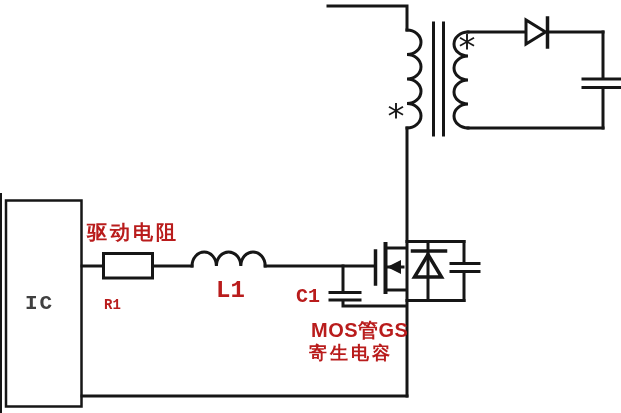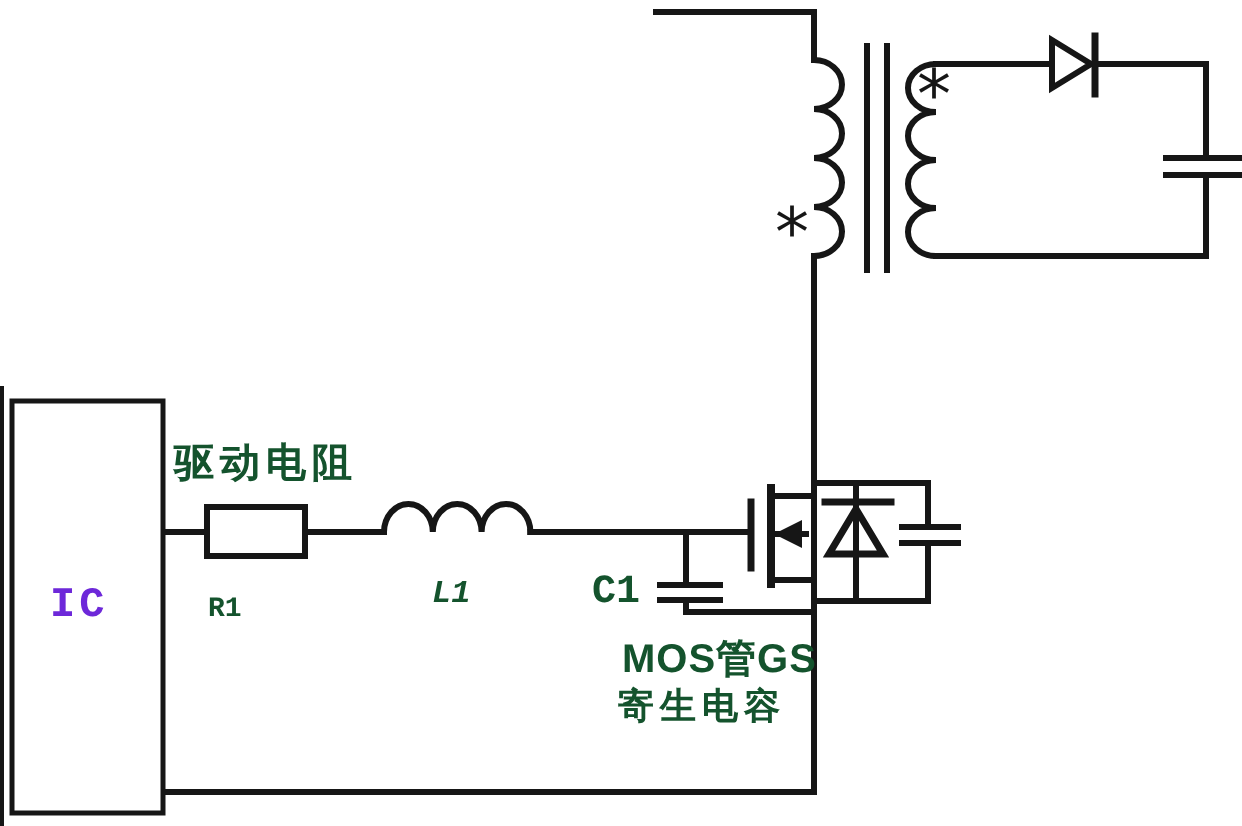--- a/index.html
+++ b/index.html
@@ -7,26 +7,26 @@
     position:relative;
     width:621px;height:413px;
     background:#ffffff;
     overflow:hidden;
     font-family:"Liberation Sans",sans-serif;
   }
   .stage svg{position:absolute;left:0;top:0;}
   .lbl{
     position:absolute;
     white-space:nowrap;
-    color:#14532d;
+    color:#b91c1c;
     line-height:1;
   }
   .lbl.cjk{font-family:"Liberation Sans",sans-serif;font-weight:bold;}
   .lbl.ref{font-family:"Liberation Mono","DejaVu Sans Mono",monospace;font-weight:600;}
-  .lbl.black{color:#6d28d9;}
+  .lbl.black{color:#404040;}
 </style>
 </head>
 <body>
 
 <div class="stage">
 
   <svg width="621" height="413" viewBox="0 0 621 413">
     <g stroke="#161616" stroke-width="3" fill="none" stroke-linecap="square">
 
       <path d="M1,194 V413" stroke-width="2"></path>
@@ -98,21 +98,21 @@
     </g>
   </svg>
 
   <span class="lbl ref black" style="left:25px;top:293px;font-size:21px;letter-spacing:2px;">IC</span>
 
   <span class="lbl cjk" style="left:87px;top:222px;font-size:20px;letter-spacing:3px;">驱动电阻</span>
 
   <span class="lbl ref" style="left:104px;top:298px;font-size:14px;">R1</span>
 
 
-  <span class="lbl ref" style="left:216px;top:289px;font-size:16px;font-style:italic;">L1</span>
+  <span class="lbl ref" style="left:216px;top:279px;font-size:24px;">L1</span>
 
   <span class="lbl ref" style="left:296px;top:287px;font-size:20px;">C1</span>
 
   <span class="lbl cjk" style="left:311px;top:320px;font-size:20px;letter-spacing:0.5px;">MOS管GS</span>
 
   <span class="lbl cjk" style="left:309px;top:344px;font-size:18px;letter-spacing:3px;">寄生电容</span>
 
 </div>
 
 </body></html>

